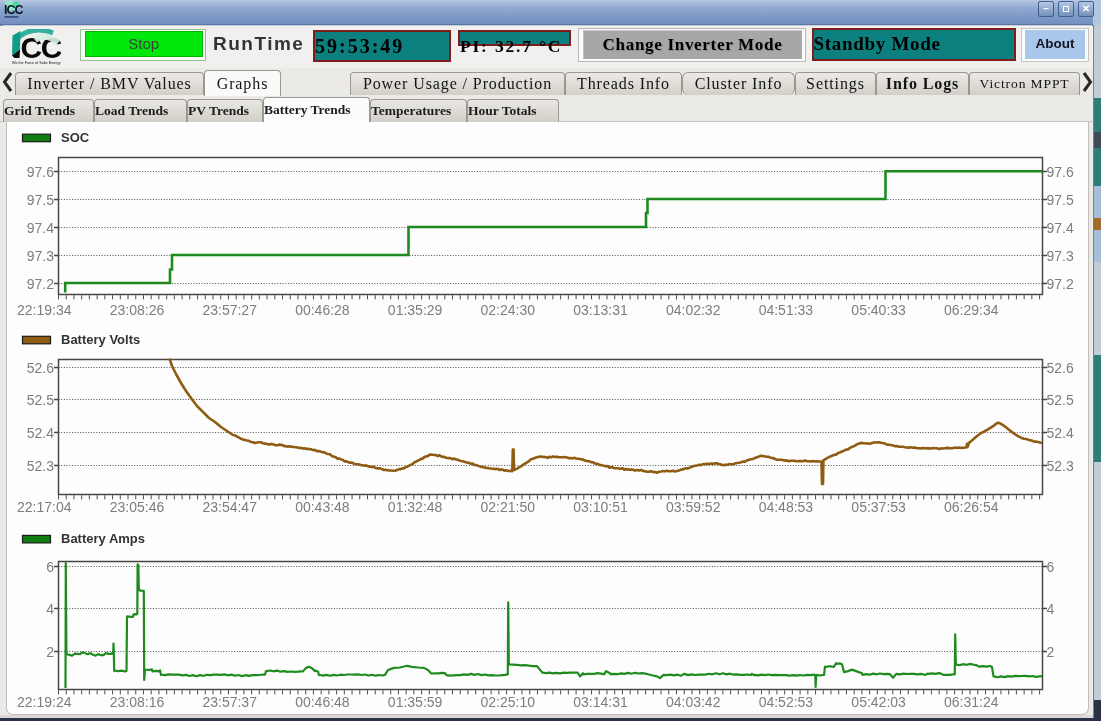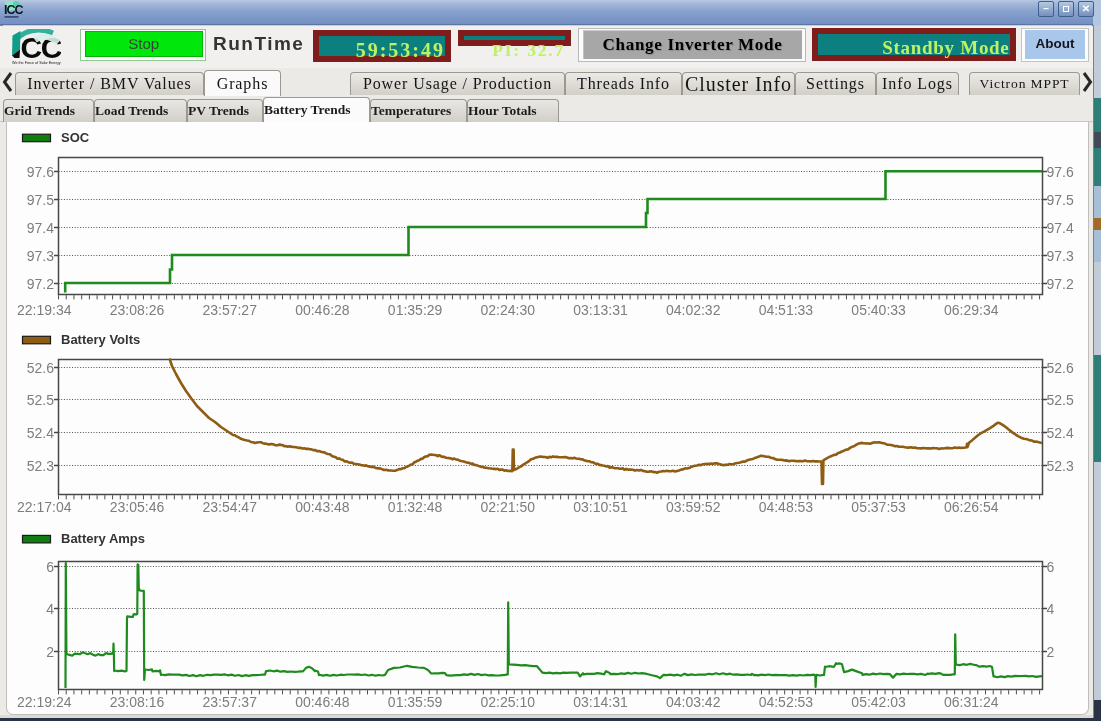--- a/index.html
+++ b/index.html
@@ -13,21 +13,21 @@
 
 #titlebar{left:0;top:0;width:1093px;height:25px;background:linear-gradient(#b7c8e4 0%,#a3b8da 15%,#8aa3cd 45%,#7b96c6 75%,#7democrats 100%);background:linear-gradient(#b7c8e4 0%,#a3b8da 15%,#8aa3cd 45%,#7b96c6 78%,#7490c0 100%);border-bottom:1px solid #5a76a4}
 #title{left:0;top:3.5px;width:1093px;text-align:center;font-weight:bold;font-size:17.5px;color:#f4f4f4;text-shadow:1px 1px 1px #3c4f70;letter-spacing:0.2px}
 .wbtn{top:1px;width:16px;height:16px;border:1px solid #3f5f8e;border-radius:2px;background:linear-gradient(#b4c8e2,#7491bd);color:#fff;font-weight:bold;font-size:10px;line-height:14px;text-align:center}
 
 
 #toolbar{left:0;top:26px;width:1093px;height:42px;background:#f1f0ee}
 #stopbox{left:80px;top:29px;width:126px;height:32px;background:#fdfdfd;border:1px solid #8fc98f}
 #stopbtn{left:85px;top:30.5px;width:117.5px;height:26px;background:#00e70c;border:1px solid #00b400;color:#3d3d3d;font-size:15px;text-align:center;line-height:24px}
 #runtime{left:213px;top:33px;width:92px;font-weight:bold;font-size:19px;color:#343434;letter-spacing:1.5px}
-.teal{background:#0c7f7f;border:6px solid #7f1d1d;color:#bef264;font-family:"Liberation Serif",serif;font-weight:bold;text-align:right}
+.teal{background:#0c7f7f;border:2px solid #7f1d1d;color:#000000;font-family:"Liberation Serif",serif;font-weight:bold;text-align:left}
 #clock{left:313px;top:29.5px;width:138px;height:32.5px;font-size:20px;line-height:28px;letter-spacing:2px}
 #pi{left:458px;top:29.5px;width:113px;height:16px;font-size:17.5px;line-height:28px;letter-spacing:1.8px}
 #cimbox{left:578px;top:27.5px;width:228px;height:34px;background:#fbfbfb;border:1px solid #b9b9b9}
 #cimbtn{left:582.5px;top:29.5px;width:219px;height:29px;background:#a7a7a7;border-top:1px solid #c9c9c9;border-left:1px solid #c2c2c2;color:#000000;font-family:"Liberation Serif",serif;font-weight:bold;font-size:17px;text-align:center;line-height:27px;text-shadow:1px 1px 1px #8a8a8a;letter-spacing:0.7px}
 #standby{left:811.5px;top:28px;width:204px;height:33px;font-size:19px;line-height:28px;letter-spacing:0.7px}
 #aboutbox{left:1021px;top:28px;width:68px;height:34px;background:#fdfdfd;border:1px solid #c4c4c4}
 #aboutbtn{left:1025px;top:30px;width:60px;height:29px;background:#a9c7ea;color:#15151f;font-size:13.5px;font-weight:bold;text-align:center;line-height:28px}
 
 
 #tabrow{left:0;top:68px;width:1093px;height:28px;background:#eceae7}
@@ -95,23 +95,23 @@
   <div class="abs" id="tabrow"></div>
   <svg class="abs" style="left:0;top:68px" width="1093" height="28" viewBox="0 0 1093 28">
     <path d="M11 5 L4.5 14 L11 23" stroke="#272727" stroke-width="3" fill="none"></path>
     <path d="M1084 5 L1090.5 14 L1084 23" stroke="#272727" stroke-width="3" fill="none"></path>
   </svg>
   <div class="tab" style="left:15px;width:189px;font-size:16px;">Inverter / BMV Values</div>
     <div class="tab sel" style="left:204px;width:77px;font-size:16px;">Graphs</div>
     <div class="tab" style="left:281px;width:69px;font-size:16px;margin-top:48px;">Totals</div>
     <div class="tab" style="left:350px;width:215px;font-size:16px;">Power Usage / Production</div>
     <div class="tab" style="left:565px;width:117px;font-size:16px;">Threads Info</div>
-    <div class="tab" style="left:682px;width:113px;font-size:20px;">Cluster Info</div>
+    <div class="tab" style="left:682px;width:113px;font-size:16px;border-radius:6px;">Cluster Info</div>
     <div class="tab" style="left:795px;width:81px;font-size:16px;">Settings</div>
-    <div class="tab" style="left:876px;width:83px;font-size:16px;">Info Logs</div>
+    <div class="tab" style="left:876px;width:93px;font-size:16px;font-weight:bold;">Info Logs</div>
     <div class="tab" style="left:969px;width:111px;font-size:13.5px;">Victron MPPT</div>
   <div class="abs" id="subtabrow"></div>
   <div class="stab" style="left:3px;width:91px;">Grid Trends</div>
     <div class="stab" style="left:94px;width:93px;">Load Trends</div>
     <div class="stab" style="left:187px;width:76px;">PV Trends</div>
     <div class="stab sel" style="left:263px;width:107px;">Battery Trends</div>
     <div class="stab" style="left:370px;width:97px;">Temperatures</div>
     <div class="stab" style="left:467px;width:92px;">Hour Totals</div>
 
   <div class="abs" id="content"></div>

